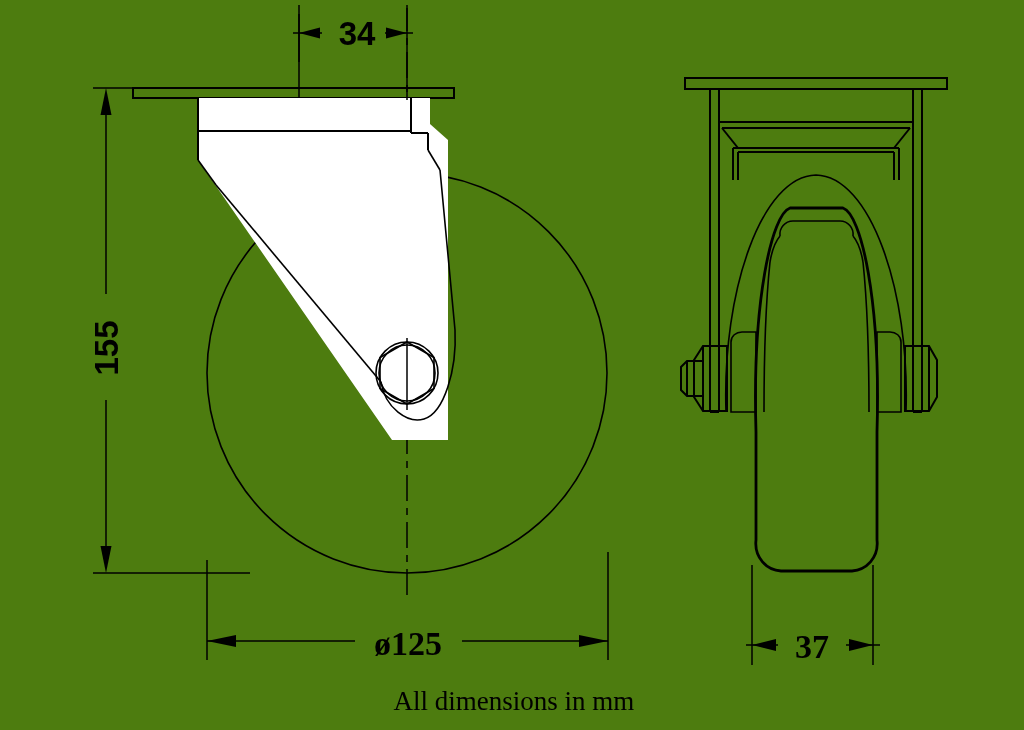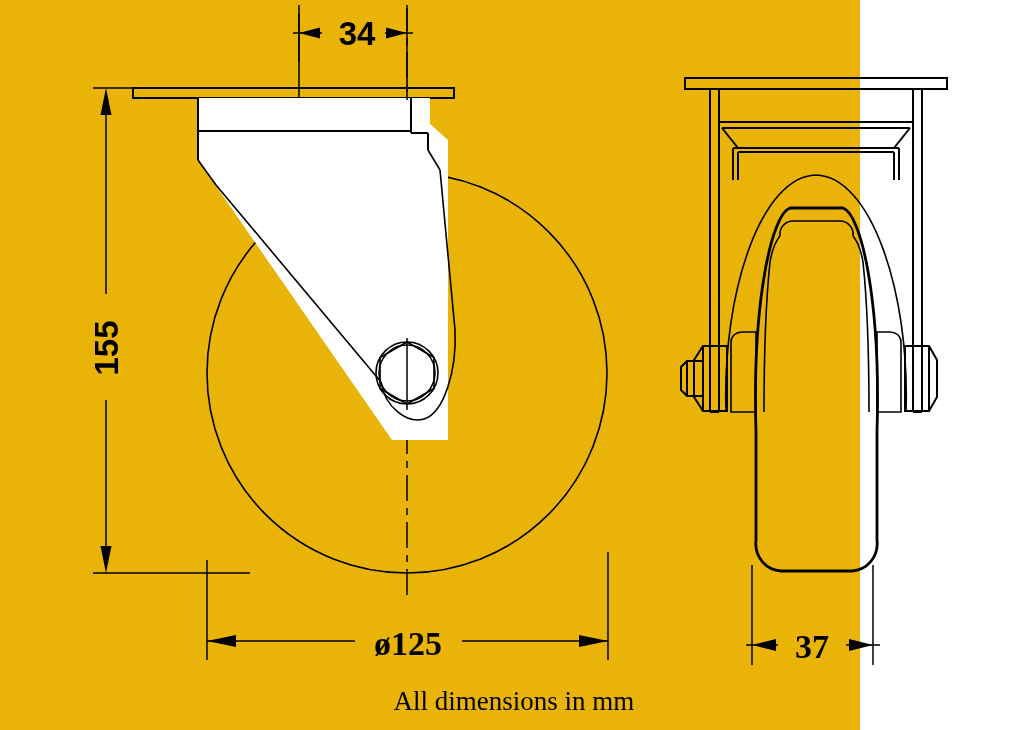--- a/index.html
+++ b/index.html
@@ -9,23 +9,23 @@
     background: #ffffff;
   }
   body {
     width: 1024px;
     height: 730px;
     overflow: hidden;
     font-family: "Liberation Sans", sans-serif;
   }
   #drawing-root {
     position: relative;
-    width: 860px;
+    width: 1024px;
     height: 730px;
-    background: #eab308;
+    background: #4d7c0f;
   }
   svg#cad {
     display: block;
     width: 1024px;
     height: 730px;
   }
   .ln {
     fill: none;
     stroke: #000000;
     stroke-width: 2;

